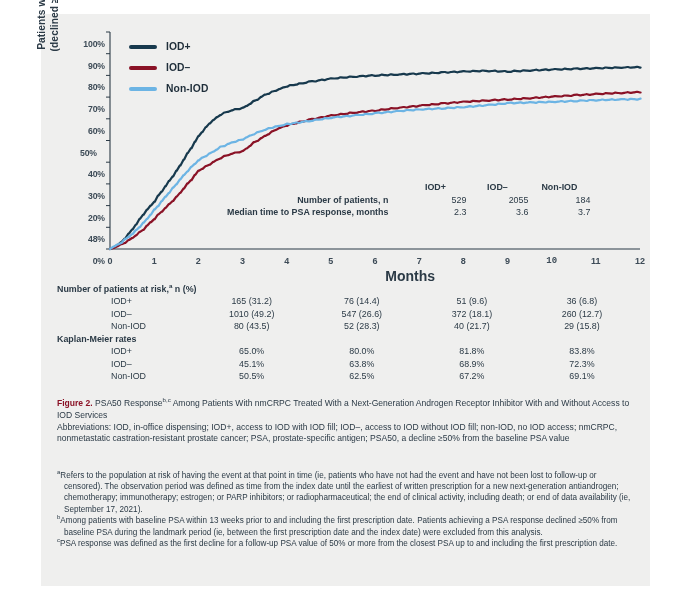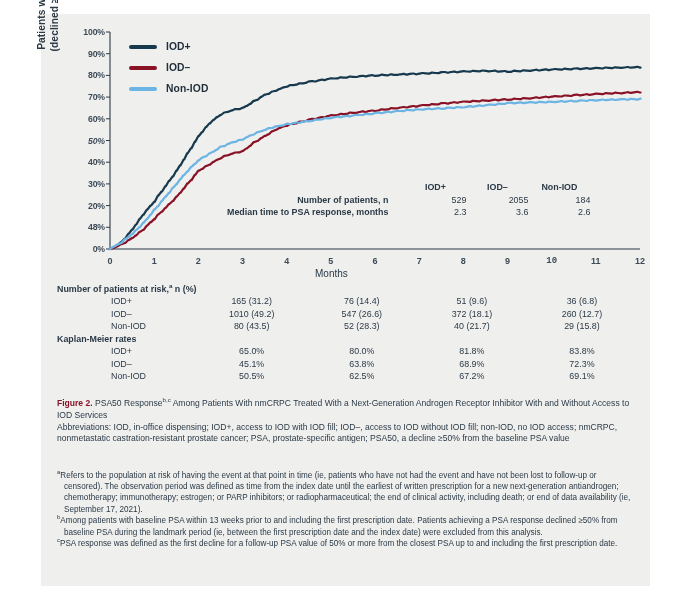--- a/index.html
+++ b/index.html
@@ -21,29 +21,29 @@
 
   .ylabel{
     position:absolute;left:-6px;top:48px;width:170px;
     transform:rotate(-90deg);transform-origin:left top;
     font-size:10.2px;font-weight:bold;line-height:13px;
     color:#2b3a46;text-align:center;letter-spacing:.1px;
   }
   .ytick{
     position:absolute;right:0;font-size:8.7px;font-weight:bold;
     color:#3d4b57;text-align:right;width:34px;
-    transform:translateY(-50%);letter-spacing:-.1px;
+    transform:translateY(-50%);letter-spacing:-.1px;margin-top:12px;
   }
   .xtick{
     position:absolute;font-size:9px;font-weight:bold;color:#3d4b57;
     text-align:center;width:24px;transform:translateX(-12px);
   }
   .xaxis-title{
-    position:absolute;font-size:10px;font-weight:normal;color:#2b3a46;
-    text-align:left;width:120px;
+    position:absolute;font-size:14px;font-weight:bold;color:#2b3a46;
+    text-align:right;width:120px;
   }
 
   .legend{position:absolute;left:88px;top:24px;}
   .legend-row{display:flex;align-items:center;height:17px;margin-bottom:4px;}
   .legend-swatch{width:28px;height:4px;border-radius:2px;margin-right:9px;}
   .legend-label{font-size:10.3px;font-weight:bold;color:#1f2e3a;letter-spacing:.1px;}
 
   
   .inline-stats{
     position:absolute;left:186px;top:168px;
@@ -88,21 +88,21 @@
   <div class="panel">
 
     <div class="chart-area">
       <div class="ylabel">Patients with a PSA response (declined ≥50% from baseline)</div>
       <div id="yticks">
           <div class="ytick" style="top: 235px; left: 30px;">0%</div>
           <div class="ytick" style="top: 213.3px; left: 30px;">48%</div>
           <div class="ytick" style="top: 191.6px; left: 30px;">20%</div>
           <div class="ytick" style="top: 169.9px; left: 30px;">30%</div>
           <div class="ytick" style="top: 148.2px; left: 30px;">40%</div>
-          <div class="ytick" style="top: 126.5px; left: 30px; font-style: italic;">50%</div>
+          <div class="ytick" style="top: 126.5px; left: 22px;">50%</div>
           <div class="ytick" style="top: 104.8px; left: 30px;">60%</div>
           <div class="ytick" style="top: 83.1px; left: 30px;">70%</div>
           <div class="ytick" style="top: 61.4px; left: 30px;">80%</div>
           <div class="ytick" style="top: 39.7px; left: 30px;">90%</div>
           <div class="ytick" style="top: 18px; left: 30px;">100%</div>
         </div>
       <div id="xticks">
           <div class="xtick" style="left: 69px; top: 242px;">0</div>
           <div class="xtick" style="left: 113.167px; top: 242px;">1</div>
           <div class="xtick" style="left: 157.333px; top: 242px;">2</div>
@@ -161,21 +161,21 @@
             <tr>
               <td class="rowlab">Number of patients, n</td>
               <td class="num">529</td>
               <td class="num">2055</td>
               <td class="num">184</td>
             </tr>
             <tr>
               <td class="rowlab">Median time to PSA response, months</td>
               <td class="num">2.3</td>
               <td class="num">3.6</td>
-              <td class="num">2.6</td>
+              <td class="num">3.7</td>
             </tr>
           </tbody>
         </table>
     </div>
 
     <table class="risk" id="risk-table">
         <tbody>
           <tr>
             <td class="sect">Number of patients at risk,<sup>a</sup> n (%)</td>
             <td colspan="4"></td>

